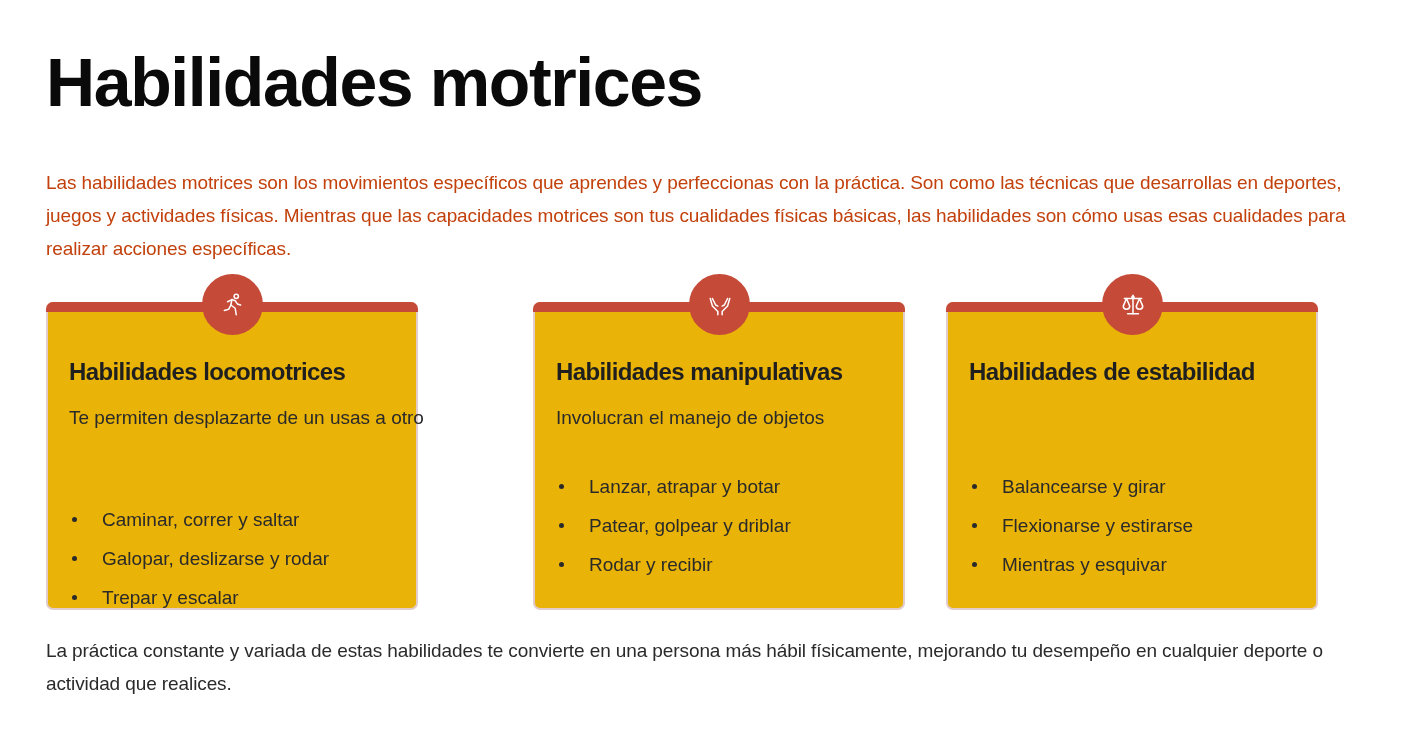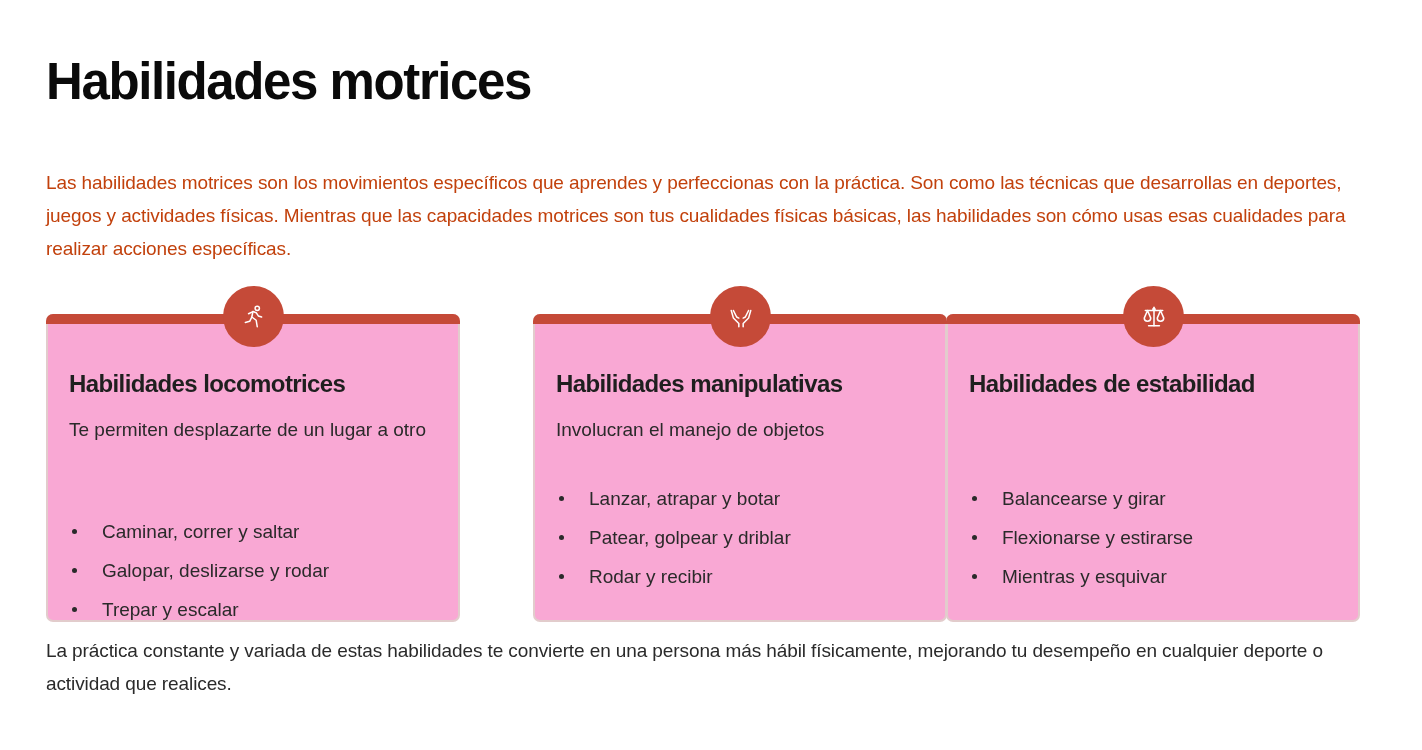--- a/index.html
+++ b/index.html
@@ -1,32 +1,32 @@
 <!DOCTYPE html>
 <html><head>
 <meta charset="utf-8">
 <style>
   * { box-sizing: border-box; margin: 0; padding: 0; }
   html, body { width: 1422px; height: 750px; background: #ffffff; overflow: hidden; }
   body { font-family: "Liberation Sans", "DejaVu Sans", sans-serif; color: #222222; position: relative; }
   .page { position: absolute; left: 46px; top: 0; width: 1330px; }
   h1.title {
     position: absolute; left: 0; top: 52px;
-    font-size: 51px; font-weight: 700; color: #0a0a0a; letter-spacing: -1.4px;
+    font-size: 68px; font-weight: 700; color: #0a0a0a; letter-spacing: -1.4px;
     line-height: 60px; white-space: nowrap;
   }
   .intro {
     position: absolute; left: 0; top: 166px; width: 1320px;
     font-size: 19px; line-height: 33px; color: #c2410c; letter-spacing: -0.1px;
   }
   .cards { position: absolute; left: 0; top: 274px; width: 1330px; height: 336px; }
   .card {
-    position: absolute; top: 40px; width: 414px; height: 308px;
+    position: absolute; top: 28px; width: 372px; height: 308px;
     border: 2px solid #e2cccc; border-top: none; border-radius: 7px;
-    background: #f9a8d4;
+    background: #eab308;
   }
   .card .bar {
     position: absolute; left: -2px; right: -2px; top: 0; height: 10px;
     background: #c54a38; border-radius: 7px 7px 0 0;
   }
   .card .icon-circle {
     position: absolute; left: 50%; top: -28px; width: 61px; height: 61px; margin-left: -30px;
     background: #c54a38; border-radius: 50%;
     display: flex; align-items: center; justify-content: center;
   }
@@ -65,21 +65,21 @@
       <div class="bar"></div>
       <div class="icon-circle">
         <svg viewBox="0 0 24 24" fill="none" stroke="#ffffff" stroke-width="1.4" stroke-linecap="round" stroke-linejoin="round">
           <circle cx="15" cy="4" r="2"></circle>
           <path d="M7 9l4-2 3 1 2 3 3 1"></path>
           <path d="M11 7l-1 5 4 3 1 6"></path>
           <path d="M10 12l-2 4-4 1"></path>
         </svg>
       </div>
       <h2>Habilidades locomotrices</h2>
-      <p class="desc">Te permiten desplazarte de un lugar a otro</p>
+      <p class="desc">Te permiten desplazarte de un usas a otro</p>
       <ul style="top:198px;">
         <li><span class="dot"></span><span>Caminar, correr y saltar</span></li>
         <li><span class="dot"></span><span>Galopar, deslizarse y rodar</span></li>
         <li><span class="dot"></span><span>Trepar y escalar</span></li>
       </ul>
     </div>
 
     <div class="card" style="left:450px;margin-left:37px;">
       <div class="bar"></div>
       <div class="icon-circle">

